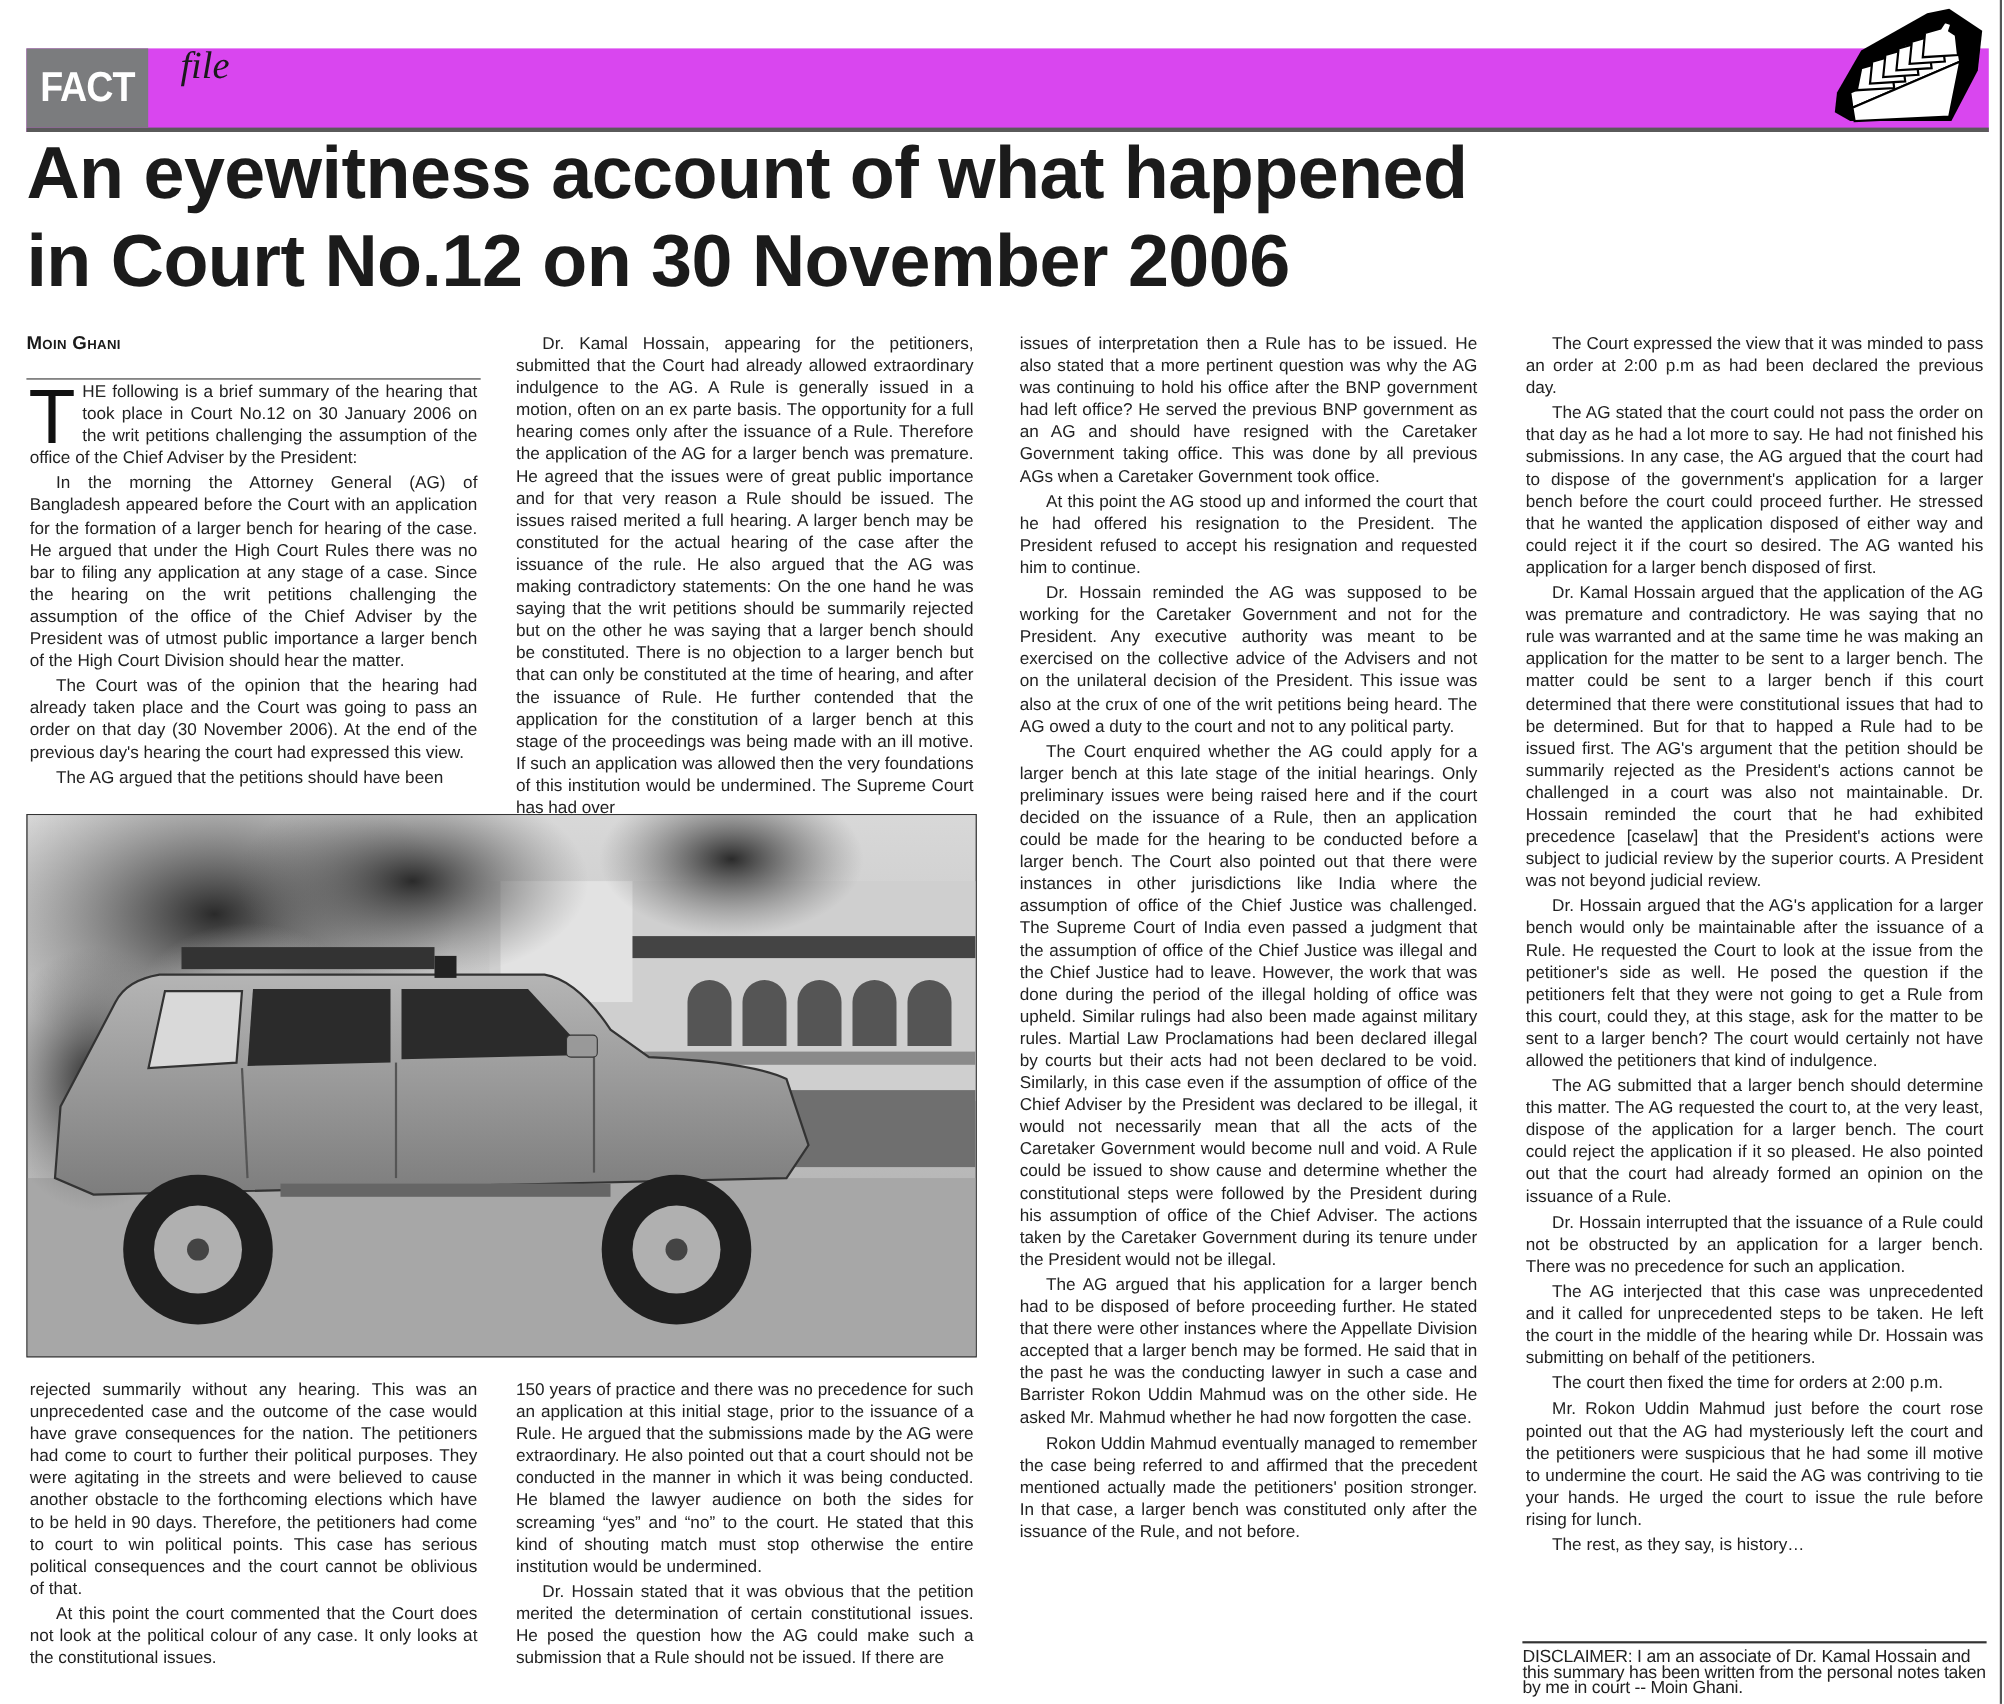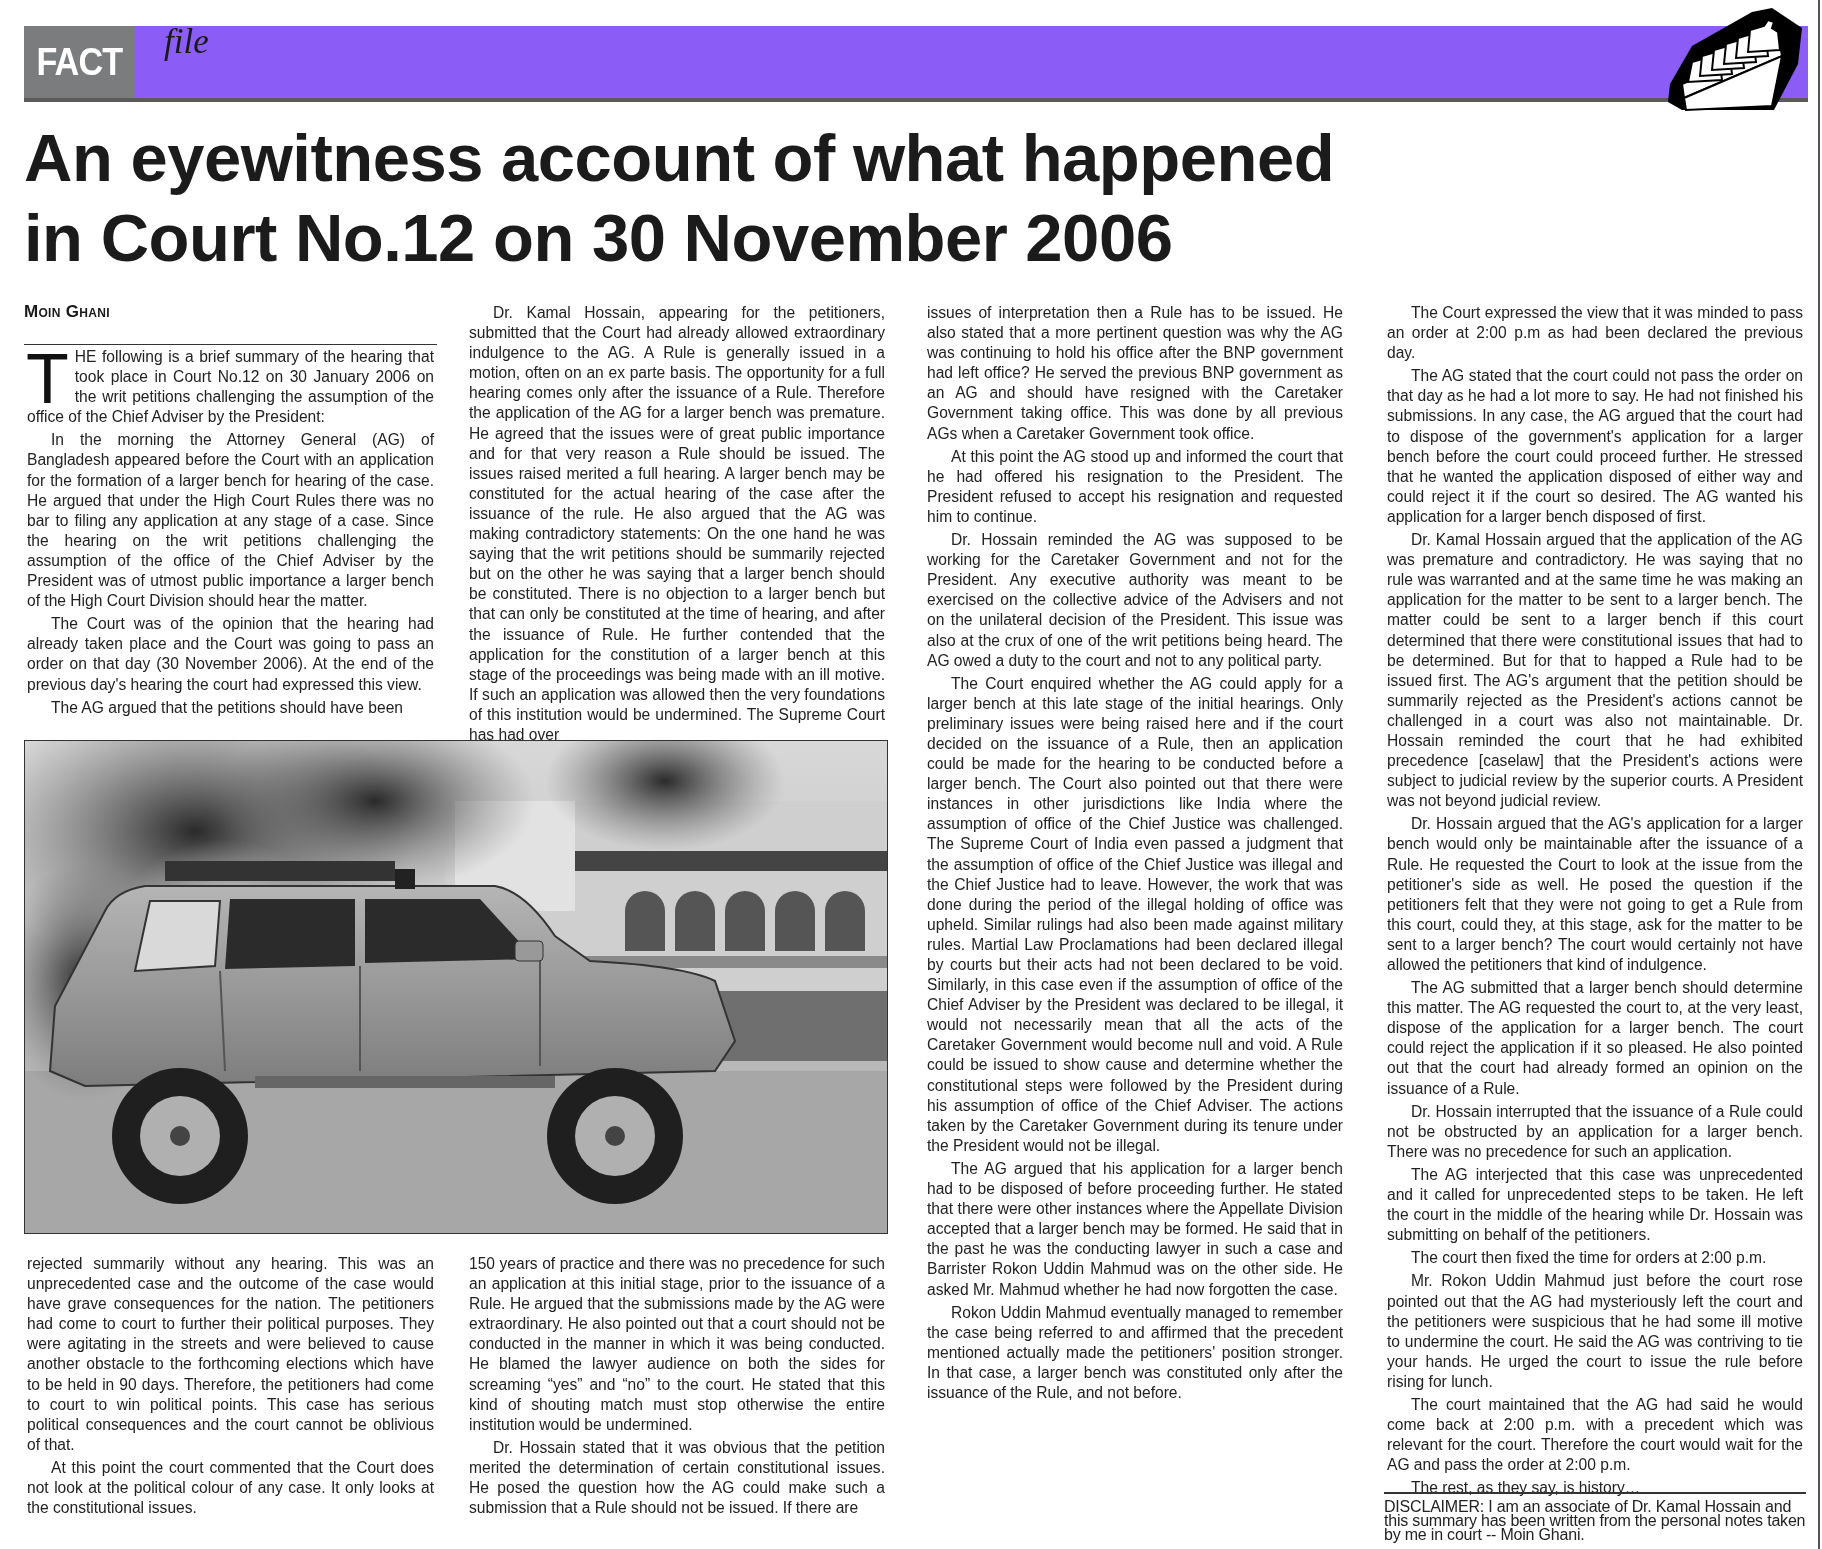--- a/index.html
+++ b/index.html
@@ -1,17 +1,17 @@
 <!DOCTYPE html>
 <html><head>
 <meta charset="utf-8">
 <style>
   html, body { margin:0; padding:0; background:#ffffff; }
   body { width:1822px; height:1549px; position:relative; overflow:hidden; color:#1a1a1a; font-family:"Liberation Sans", sans-serif; }
-  .header-bar { position:absolute; left:24px; top:26px; width:1784px; height:72px; background:#8b5cf6; border-bottom:4px solid #5a5a5a; }
+  .header-bar { position:absolute; left:24px; top:44px; width:1784px; height:72px; background:#d946ef; border-bottom:4px solid #5a5a5a; }
   .fact-box { position:absolute; left:0; top:0; width:123px; height:72px; background:#7b7c7e; color:#ffffff; font-family:"Liberation Sans", sans-serif; font-weight:bold; font-size:38px; letter-spacing:-1px; line-height:72px; text-align:center; transform:scaleX(0.9); transform-origin:left center; }
   .file-word { position:absolute; left:140px; top:-4px; font-family:"Liberation Serif", serif; font-style:italic; font-size:35px; color:#1a1a1a; }
   .card-icon { position:absolute; left:1662px; top:6px; width:146px; height:106px; }
   .right-rule { position:absolute; left:1818px; top:0; width:2px; height:1549px; background:#555; }
   .headline { position:absolute; left:24px; top:118px; width:1780px; margin:0; font-family:"Liberation Sans", sans-serif; font-weight:bold; font-size:67px; line-height:80px; letter-spacing:-0.5px; color:#1b1b1b; }
   .byline { position:absolute; left:24px; top:302px; width:413px; font-weight:bold; font-size:17px; font-variant:small-caps; letter-spacing:0.3px; padding-bottom:22px; border-bottom:1.5px solid #333; }
   .col { position:absolute; font-size:15.6px; line-height:20.1px; text-align:justify; color:#222; }
   .col p { margin:3px; text-indent:24px; }
   .col p.noindent { text-indent:0; }
   .dropcap { float:left; font-size:70px; line-height:56px; font-weight:normal; margin:4px 6px 0 -1px; font-family:"Liberation Sans", sans-serif; color:#111; }
@@ -160,18 +160,17 @@
 <div class="col col4">
   <p>The Court expressed the view that it was minded to pass an order at 2:00 p.m as had been declared the previous day.</p>
   <p>The AG stated that the court could not pass the order on that day as he had a lot more to say. He had not finished his submissions. In any case, the AG argued that the court had to dispose of the government's application for a larger bench before the court could proceed further. He stressed that he wanted the application disposed of either way and could reject it if the court so desired. The AG wanted his application for a larger bench disposed of first.</p>
   <p>Dr. Kamal Hossain argued that the application of the AG was premature and contradictory. He was saying that no rule was warranted and at the same time he was making an application for the matter to be sent to a larger bench. The matter could be sent to a larger bench if this court determined that there were constitutional issues that had to be determined. But for that to happed a Rule had to be issued first. The AG's argument that the petition should be summarily rejected as the President's actions cannot be challenged in a court was also not maintainable. Dr. Hossain reminded the court that he had exhibited precedence [caselaw] that the President's actions were subject to judicial review by the superior courts. A President was not beyond judicial review.</p>
   <p>Dr. Hossain argued that the AG's application for a larger bench would only be maintainable after the issuance of a Rule. He requested the Court to look at the issue from the petitioner's side as well. He posed the question if the petitioners felt that they were not going to get a Rule from this court, could they, at this stage, ask for the matter to be sent to a larger bench? The court would certainly not have allowed the petitioners that kind of indulgence.</p>
   <p>The AG submitted that a larger bench should determine this matter. The AG requested the court to, at the very least, dispose of the application for a larger bench. The court could reject the application if it so pleased. He also pointed out that the court had already formed an opinion on the issuance of a Rule.</p>
   <p>Dr. Hossain interrupted that the issuance of a Rule could not be obstructed by an application for a larger bench. There was no precedence for such an application.</p>
   <p>The AG interjected that this case was unprecedented and it called for unprecedented steps to be taken. He left the court in the middle of the hearing while Dr. Hossain was submitting on behalf of the petitioners.</p>
   <p>The court then fixed the time for orders at 2:00 p.m.</p>
   <p>Mr. Rokon Uddin Mahmud just before the court rose pointed out that the AG had mysteriously left the court and the petitioners were suspicious that he had some ill motive to undermine the court. He said the AG was contriving to tie your hands. He urged the court to issue the rule before rising for lunch.</p>
-  <p>The court maintained that the AG had said he would come back at 2:00 p.m. with a precedent which was relevant for the court. Therefore the court would wait for the AG and pass the order at 2:00 p.m.</p>
   <p>The rest, as they say, is history…</p>
 </div>
 
 <div class="disclaimer-rule"></div>
 <div class="disclaimer">DISCLAIMER: I am an associate of Dr. Kamal Hossain and this summary has been written from the personal notes taken by me in court --  Moin Ghani.</div>
 
 </body></html>

